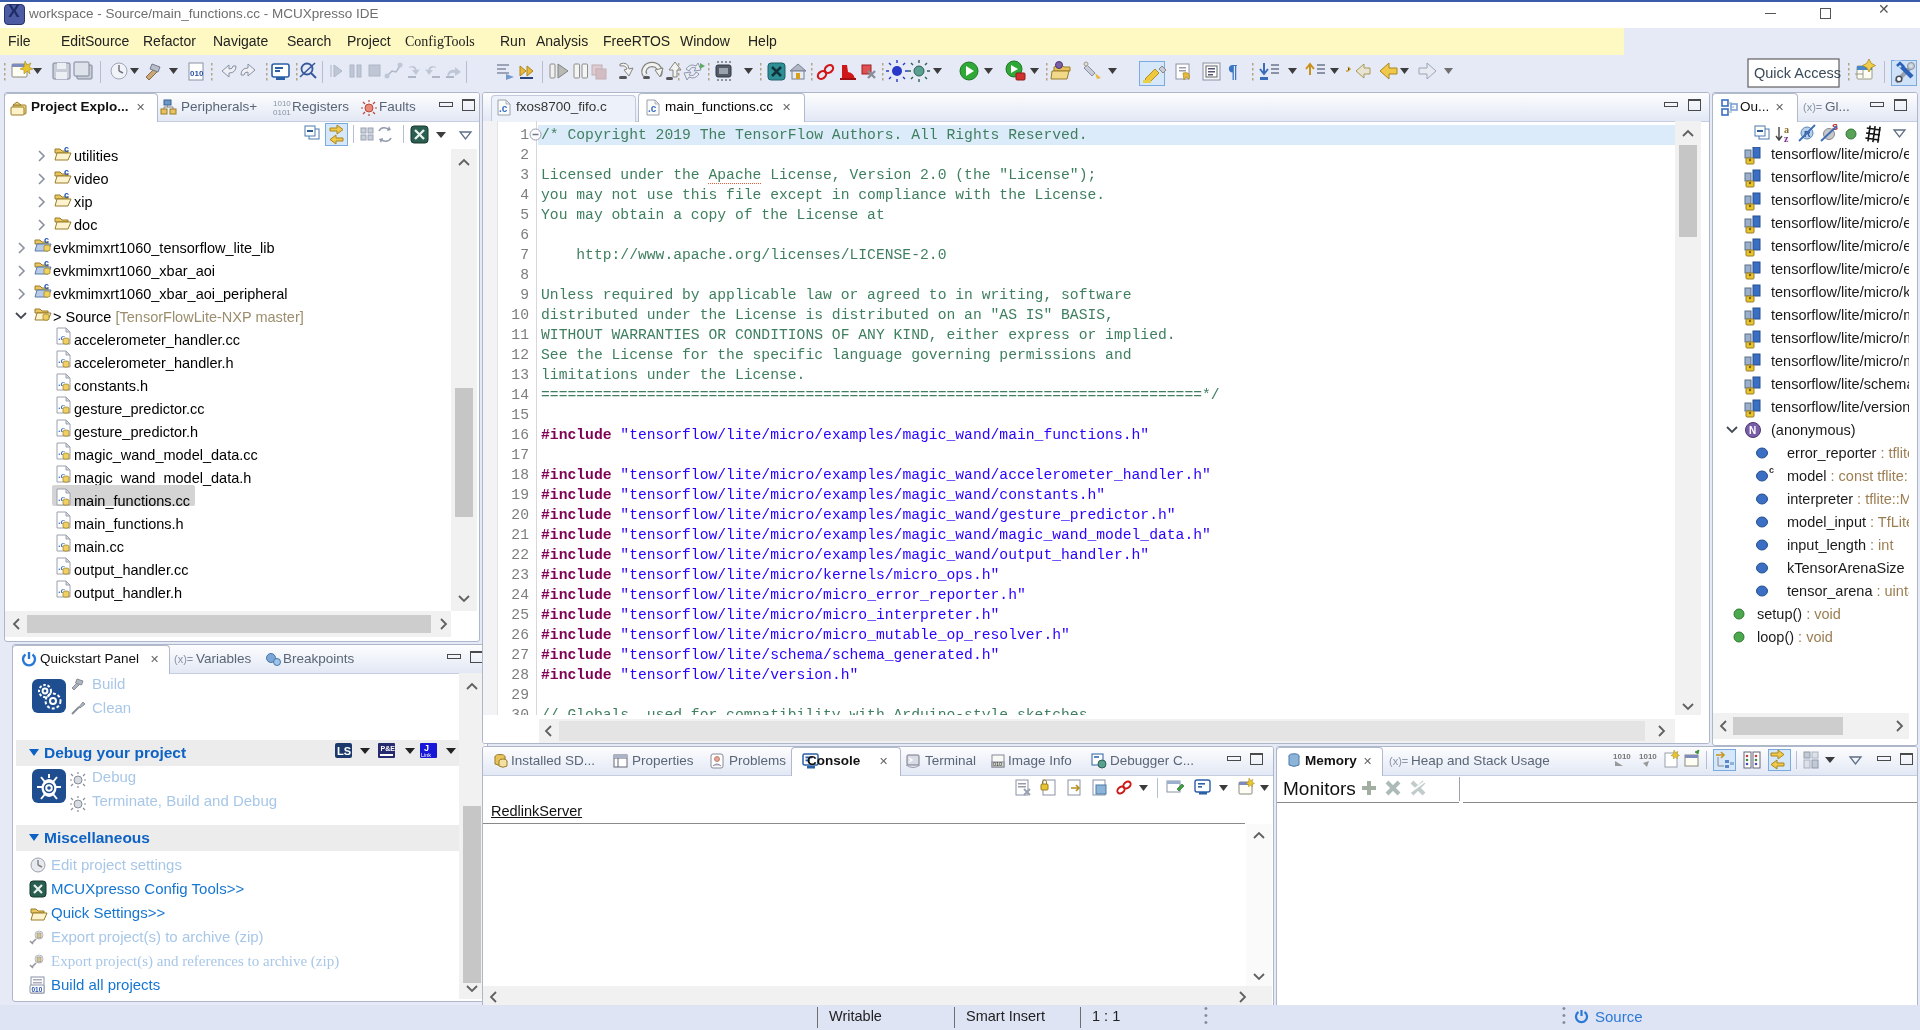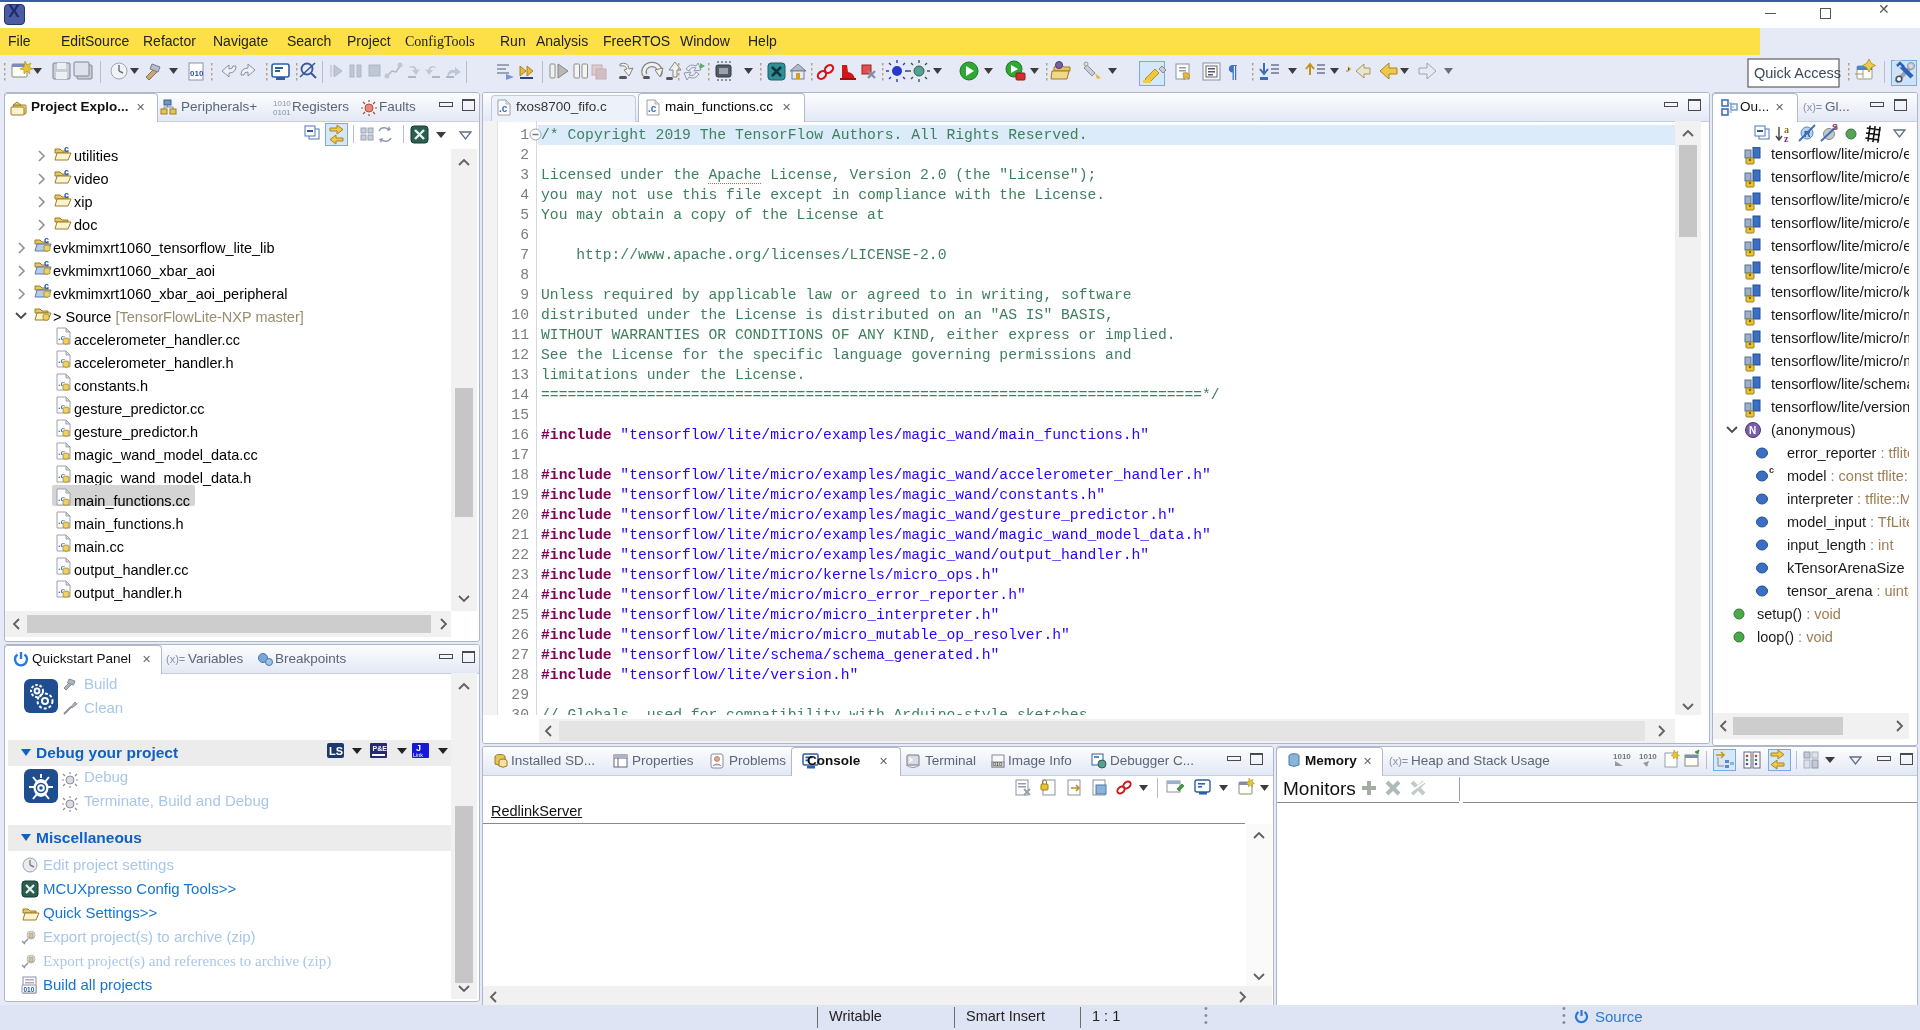--- a/index.html
+++ b/index.html
@@ -1,16 +1,16 @@
 <!DOCTYPE html>
 <html><head><meta charset="utf-8"><style>
 html,body{margin:0;padding:0;width:1920px;height:1030px;overflow:hidden;background:#e6eaf7;font-family:"Liberation Sans",sans-serif;}
 .abs{position:absolute;}
 #titlebar{position:absolute;left:0;top:0;width:1920px;height:28px;background:#fff;}
-#menubar{position:absolute;left:0;top:28px;width:1760px;height:27px;background:#fde047;}
+#menubar{position:absolute;left:0;top:28px;width:1624px;height:27px;background:#fef9c3;}
 #menubar span{position:absolute;top:0;line-height:27px;font-size:14px;color:#222;}
 #toolbar{position:absolute;left:0;top:55px;width:1920px;height:37px;background:#e6eaf7;}
 .panel{position:absolute;background:#fff;border:1px solid #aeb6ca;border-radius:3px;overflow:hidden;}
 .tabstrip{position:absolute;left:0;top:0;width:100%;height:28px;background:linear-gradient(#fdfdfe,#e2e8f5);border-bottom:1px solid #c5cddf;}
 .tab-active{position:absolute;top:0;height:28px;background:#fff;border:1px solid #b1b9cc;border-bottom:none;border-radius:4px 4px 0 0;}
 .tabtxt{position:absolute;font-size:13.5px;line-height:28px;color:#5a6576;white-space:nowrap;}
 .tabtxt.on{color:#111;font-weight:bold;}
 .tclose{position:absolute;font-size:11px;color:#666;line-height:28px;}
 .minmax{position:absolute;top:6px;width:13px;height:11px;}
 .mm-min{border:1px solid #4a4a4a;height:3px;width:12px;margin-top:3px;}
@@ -30,20 +30,21 @@
 .st{color:#2A00FF;}
 .conblue{color:#2727cf;}
 .conred{color:#d40000;}
 </style></head>
 <body>
 
 <div id="titlebar">
   <div class="abs" style="left:0;top:0;width:1920px;height:2px;background:#3a5ba9;"></div>
   <div class="abs" style="left:4px;top:4px;width:19px;height:19px;background:#4d5ba2;border:1px solid #25346e;border-radius:4px;"></div>
   <div class="abs" style="left:6px;top:2px;width:16px;font-size:17px;font-weight:bold;color:#1d2c66;text-align:center;">X</div>
+  <div class="abs" style="left:29px;top:0;height:28px;line-height:28px;font-size:13.5px;color:#6e6e6e;">workspace - Source/main_functions.cc - MCUXpresso IDE</div>
   <div class="abs" style="left:1765px;top:13px;width:11px;height:1px;background:#555;"></div>
   <div class="abs" style="left:1820px;top:8px;width:9px;height:9px;border:1px solid #555;"></div>
   <div class="abs" style="left:1878px;top:1px;font-size:14px;color:#555;">✕</div>
 </div>
 
 <div id="menubar">
   <span style="left:8px;">File</span>
     <span style="left:45px;margin-left:16px;">Edit</span>
     <span style="left:85px;">Source</span>
   <span style="left:143px;">Refactor</span>
@@ -469,21 +470,21 @@
   <div class="sb-track-h" style="left:0px;top:518px;width:446px;height:26px;"></div>
   <svg width="14" height="11" style="left:6px;top:524px;">
       <path d="M8 2 l-5 5 l5 5" fill="none" stroke="#606060" stroke-width="1.8"></path>
     </svg>
   <div class="sb-thumb" style="left:22px;top:522px;width:404px;height:18px;background:#cdcdcd;"></div>
   <svg width="14" height="11" style="left:432px;top:524px;">
       <path d="M4 2 l5 5 l-5 5" fill="none" stroke="#606060" stroke-width="1.8"></path>
     </svg>
 </div>
 
-<div class="panel" id="qs" style="left:4px;top:644px;width:474px;height:356px;">
+<div class="panel" id="qs" style="left:12px;top:644px;width:474px;height:356px;">
   <div class="tabstrip"></div>
   <div class="tab-active" style="left:-1px;width:156px;"></div>
   <svg width="18" height="18" style="left:8px;top:6px;">
       <path d="M8 1 v7" stroke="#2b79d7" stroke-width="2.4"></path>
       <path d="M4.5 3.5 a6 6 0 1 0 7 0" fill="none" stroke="#2b79d7" stroke-width="2.4"></path>
     </svg>
   <div class="tabtxt on" style="left:27px;font-weight:normal;">Quickstart Panel</div>
   <div class="tclose" style="left:137px;">✕</div>
   <div class="tabtxt" style="left:161px;font-size:11px;color:#8a94a4;">(x)=</div>
   <div class="tabtxt" style="left:183px;">Variables</div>

